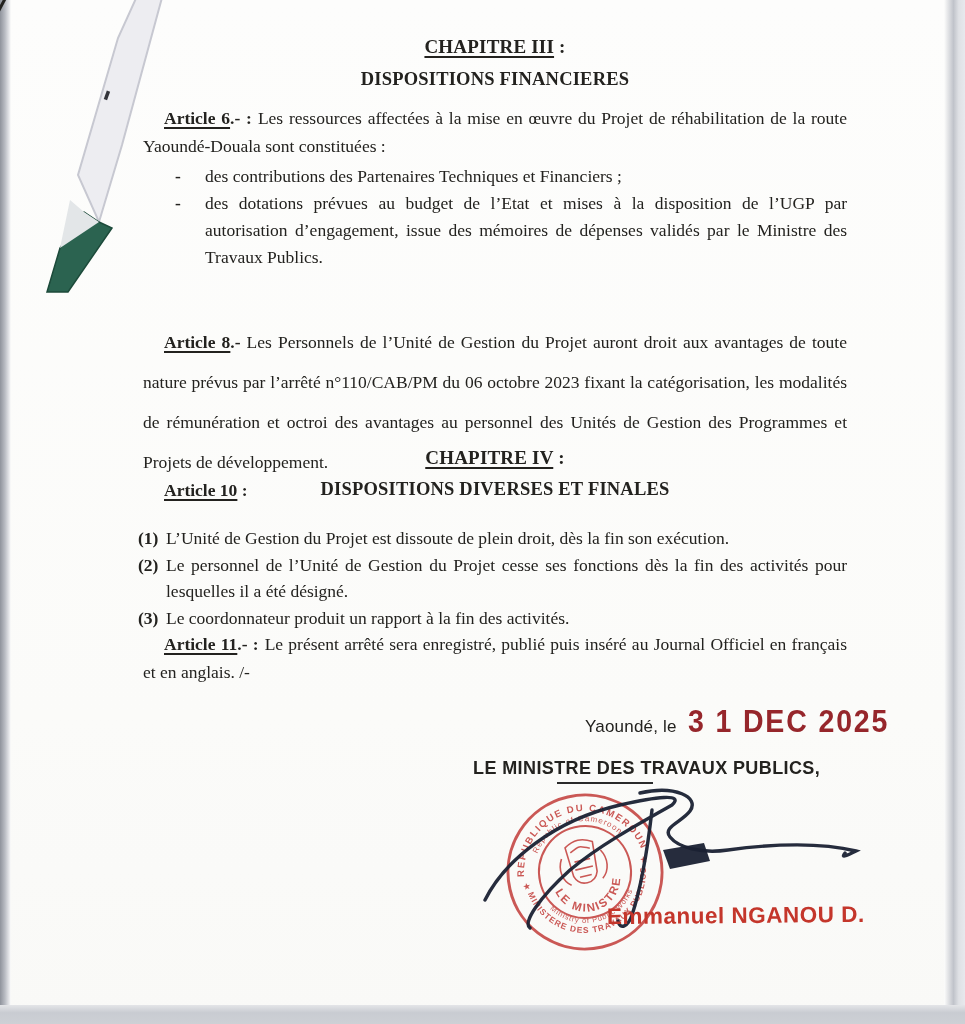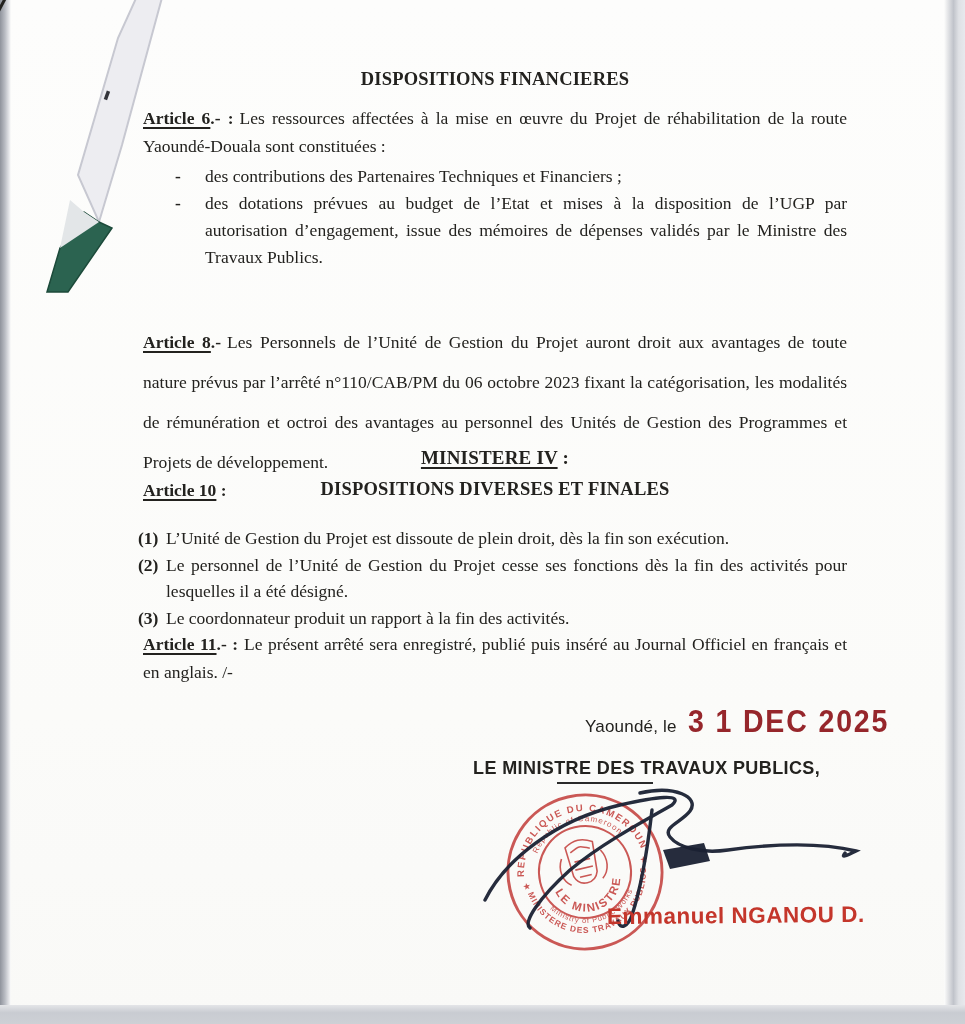--- a/index.html
+++ b/index.html
@@ -16,21 +16,21 @@
   .edge.right{right:0;top:0;width:21px;height:1024px;
     background:linear-gradient(90deg,#fdfdfc 0%,#c0c3ca 45%,#dfe1e5 70%,#e8e9ed 100%);}
   .edge.bottom{left:0;bottom:0;width:965px;height:19px;
     background:linear-gradient(180deg,#e4e5e8 0%,#c9ccd2 40%,#cdd0d5 100%);}
   
   .col{position:absolute;left:143px;width:704px;}
   .chap-head{text-align:center;font-weight:bold;font-size:19px;letter-spacing:.2px;}
   .chap-head .u{text-decoration:underline;text-underline-offset:3px;text-decoration-thickness:2px;}
   .chap-sub{text-align:center;font-weight:bold;font-size:18.5px;letter-spacing:.2px;}
   .para{font-size:17.5px;line-height:28px;text-align:justify;margin:0;}
-  .art{font-weight:bold;text-decoration:underline;text-underline-offset:3px;text-decoration-thickness:2px;}
+  .art{font-weight:bold;text-decoration:underline;text-underline-offset:3px;text-decoration-thickness:2px;margin-left:21px;}
   .sep{font-weight:bold;margin-right:6px;}
   .bullets{font-size:17.5px;line-height:27px;}
   .bullet-row{position:relative;padding-left:62px;text-align:justify;}
   .bullet-row .dash{position:absolute;left:32px;top:0;font-weight:bold;}
   .clauses{font-size:17.5px;line-height:26.5px;}
   .clause{position:relative;padding-left:23px;text-align:justify;margin:0;}
   .clause .cnum{position:absolute;left:-5px;top:0;font-weight:bold;}
   
   .sans{font-family:"Liberation Sans","DejaVu Sans",sans-serif;}
   .place-line{position:absolute;left:585px;top:717px;font-weight:normal;font-size:17px;letter-spacing:.2px;}
@@ -55,20 +55,23 @@
   <div class="edge bottom"></div>
   <div class="corner-mark"></div>
 
   <svg class="pen" width="200" height="310" viewBox="0 0 200 310">
     <polygon points="138,-6 163,-6 122,145 99,222 78,175 118,38" fill="#ededf1" stroke="#c7c8d1" stroke-width="2"></polygon>
     <polygon points="99,222 112,228 68,292 47,292 60,248 84,212" fill="#2b6350" stroke="#1c4a3a" stroke-width="1.5"></polygon>
     <polygon points="84,212 99,222 60,248 70,200" fill="#e3e6e8"></polygon>
     <rect x="103" y="94" width="9" height="3.5" fill="#33343a" transform="rotate(-70 107 96)"></rect>
   </svg>
 
+  <div class="col chap-head" style="top:36px">
+    <span class="u">CHAPITRE III</span><span> :</span>
+  </div>
   <div class="col chap-sub" style="top:69px">DISPOSITIONS FINANCIERES</div>
 
   <p class="col para" style="top:104px">
     <span class="art">Article 6</span><span class="sep">.- :</span><span>Les ressources affectées à la mise en œuvre du Projet de réhabilitation de la route Yaoundé-Douala sont constituées :</span>
   </p>
 
   <div class="col bullets" style="top:163px">
     <div class="bullet-row">
       <span class="dash">-</span>
       <span>des contributions des Partenaires Techniques et Financiers ;</span>
@@ -78,21 +81,21 @@
       <span>des dotations prévues au budget de l’Etat et mises à la disposition de l’UGP par autorisation d’engagement, issue des mémoires de dépenses validés par le Ministre des Travaux Publics.</span>
     </div>
   </div>
 
 
   <p class="col para" style="top:322px;line-height:40px">
     <span class="art">Article 8</span><span class="sep">.-</span><span>Les Personnels de l’Unité de Gestion du Projet auront droit aux avantages de toute nature prévus par l’arrêté n°110/CAB/PM du 06 octobre 2023 fixant la catégorisation, les modalités de rémunération et octroi des avantages au personnel des Unités de Gestion des Programmes et Projets de développement.</span>
   </p>
 
   <div class="col chap-head" style="top:447px">
-    <span class="u">MINISTERE IV</span><span> :</span>
+    <span class="u">CHAPITRE IV</span><span> :</span>
   </div>
   <div class="col chap-sub" style="top:479px">DISPOSITIONS DIVERSES ET FINALES</div>
 
   <p class="col para" style="top:476px">
     <span class="art">Article 10</span><span class="sep"> :</span>
   </p>
   <div class="col clauses" style="top:525px">
     <p class="clause">
       <span class="cnum">(1)</span>
       <span>L’Unité de Gestion du Projet est dissoute de plein droit, dès la fin son exécution.</span>

